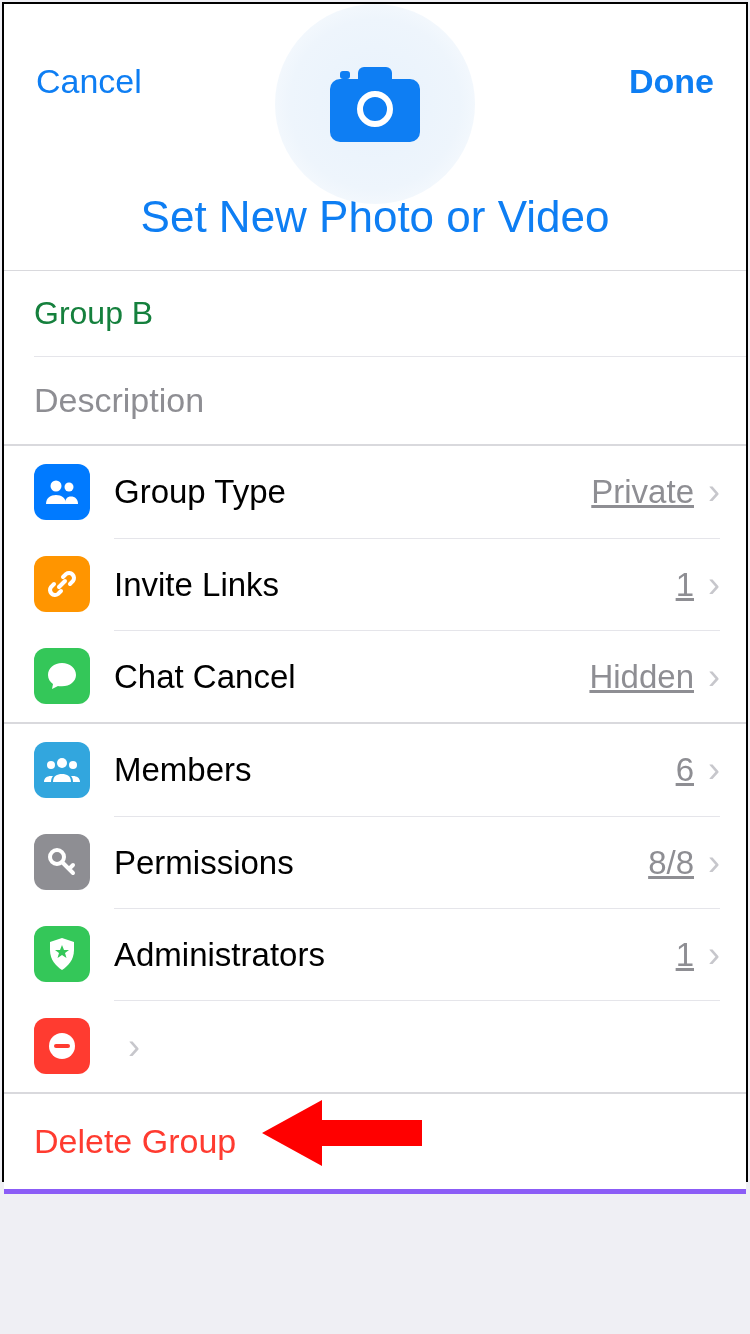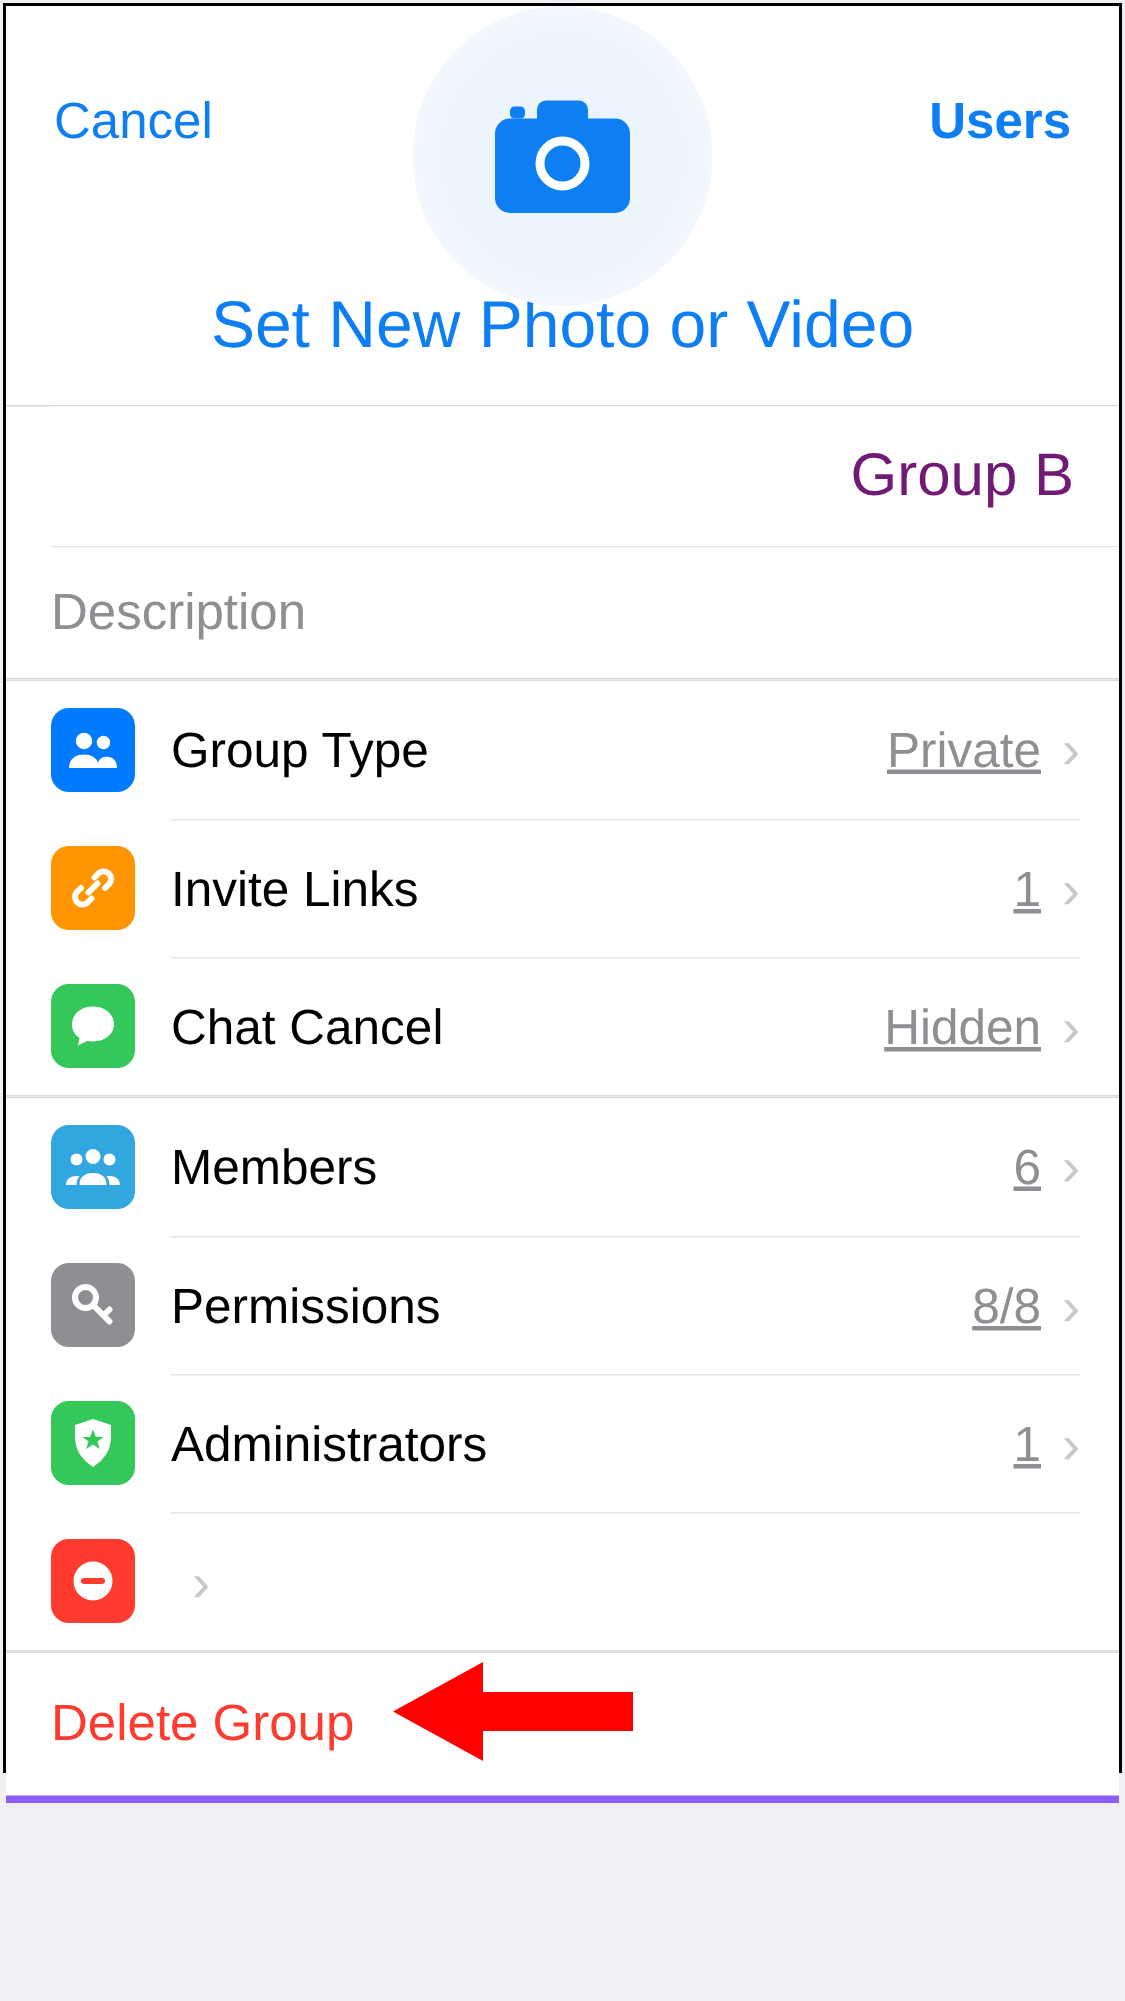--- a/index.html
+++ b/index.html
@@ -12,21 +12,21 @@
 .photo-wrap { position: absolute; left: 50%; top: 0; transform: translateX(-50%); width: 200px; height: 200px; border-radius: 50%; background: radial-gradient(circle at center, #e8f2fc 0%, #eef5fc 60%, #ffffff 100%); display: flex; align-items: center; justify-content: center; }
 .camera-icon { width: 90px; height: 75px; position: relative; }
 .camera-body { position: absolute; top: 12px; left: 0; width: 90px; height: 63px; background: #0e7ef3; border-radius: 10px; }
 .camera-hump { position: absolute; top: 0; left: 28px; width: 34px; height: 18px; background: #0e7ef3; border-radius: 6px 6px 0 0; }
 .camera-ring { position: absolute; top: 24px; left: 27px; width: 36px; height: 36px; border: 6px solid #fff; border-radius: 50%; }
 .camera-dot { position: absolute; top: 4px; left: 10px; width: 10px; height: 8px; background: #0e7ef3; border-radius: 3px; }
 .set-photo { text-align: center; color: #0e7ef3; font-size: 44px; padding: 68px 0 28px 0; background: #fff; cursor: pointer; }
 .section-white { background: #fff; border-top: 1px solid #d9d9dd; border-bottom: 1px solid #d9d9dd; }
 .gap { height: 60px; }
 .gap-small { height: 44px; }
-.name-input { border: none; outline: none; width: 100%; font-size: 40px; color: #701a75; text-align: right; }
+.name-input { border: none; outline: none; width: 100%; font-size: 32px; color: #15803d; }
 .desc-input { border: none; outline: none; width: 100%; font-size: 34px; color: #000; }
 .desc-input::placeholder { color: #8e8e93; }
 .cell { display: flex; align-items: center; height: 92px; padding: 0 26px 0 30px; cursor: pointer; }
 .cell + .cell .cell-inner { border-top: 1px solid #e5e5ea; }
 .cell-inner { display: flex; align-items: center; flex: 1; height: 100%; margin-left: 24px; }
 .cell-icon { width: 56px; height: 56px; border-radius: 12px; display: flex; align-items: center; justify-content: center; flex-shrink: 0; }
 .cell-label { font-size: 33px; color: #000; flex: 1; }
 .cell-value { font-size: 33px; color: #8e8e93; margin-right: 14px; text-decoration: underline; }
 .chevron { color: #c7c7cc; font-size: 36px; }
 .delete-row { background: #fff; border-top: 1px solid #d9d9dd; border-bottom: 5px solid #8b5cf6; padding: 28px 30px; font-size: 34px; color: #ff3b30; cursor: pointer; position: relative; }
@@ -42,21 +42,21 @@
 svg { display: block; }
 </style>
 </head>
 <body>
 
 <div class="screen">
 
   <div class="header">
     <div class="navbar">
       <button class="nav-btn">Cancel</button>
-      <button class="nav-btn nav-done">Users</button>
+      <button class="nav-btn nav-done">Done</button>
     </div>
     <div class="photo-wrap">
       <div class="camera-icon">
         <div class="camera-dot"></div>
         <div class="camera-hump"></div>
         <div class="camera-body"></div>
         <div class="camera-ring"></div>
       </div>
     </div>
     <div class="set-photo">Set New Photo or Video</div>

